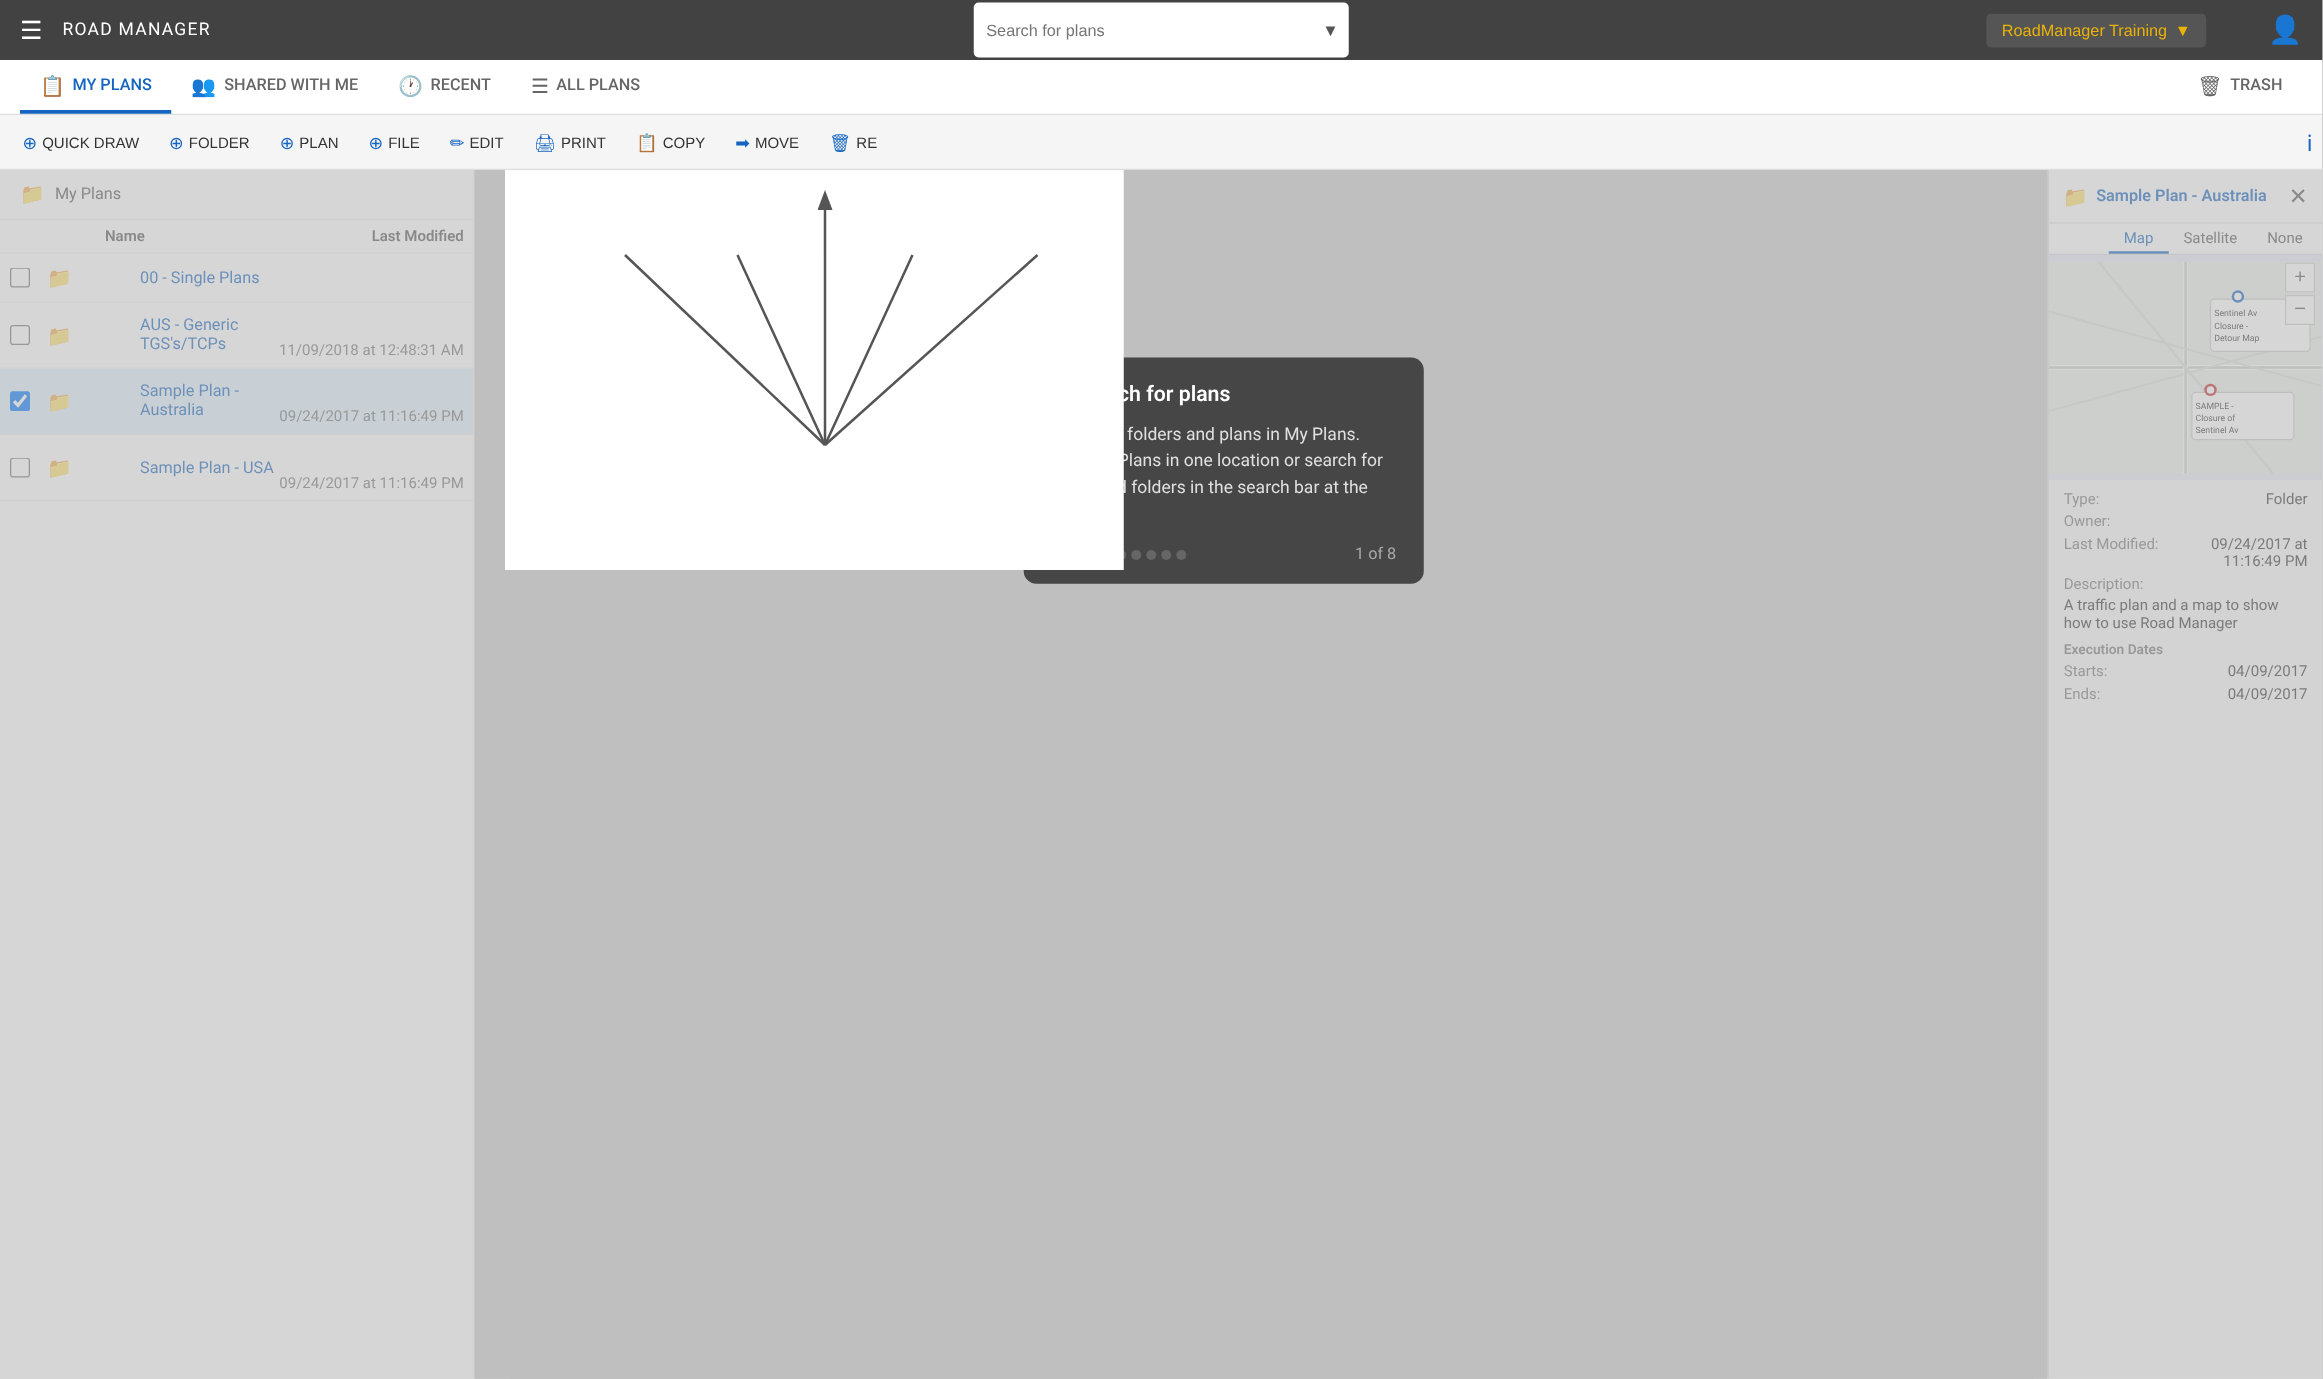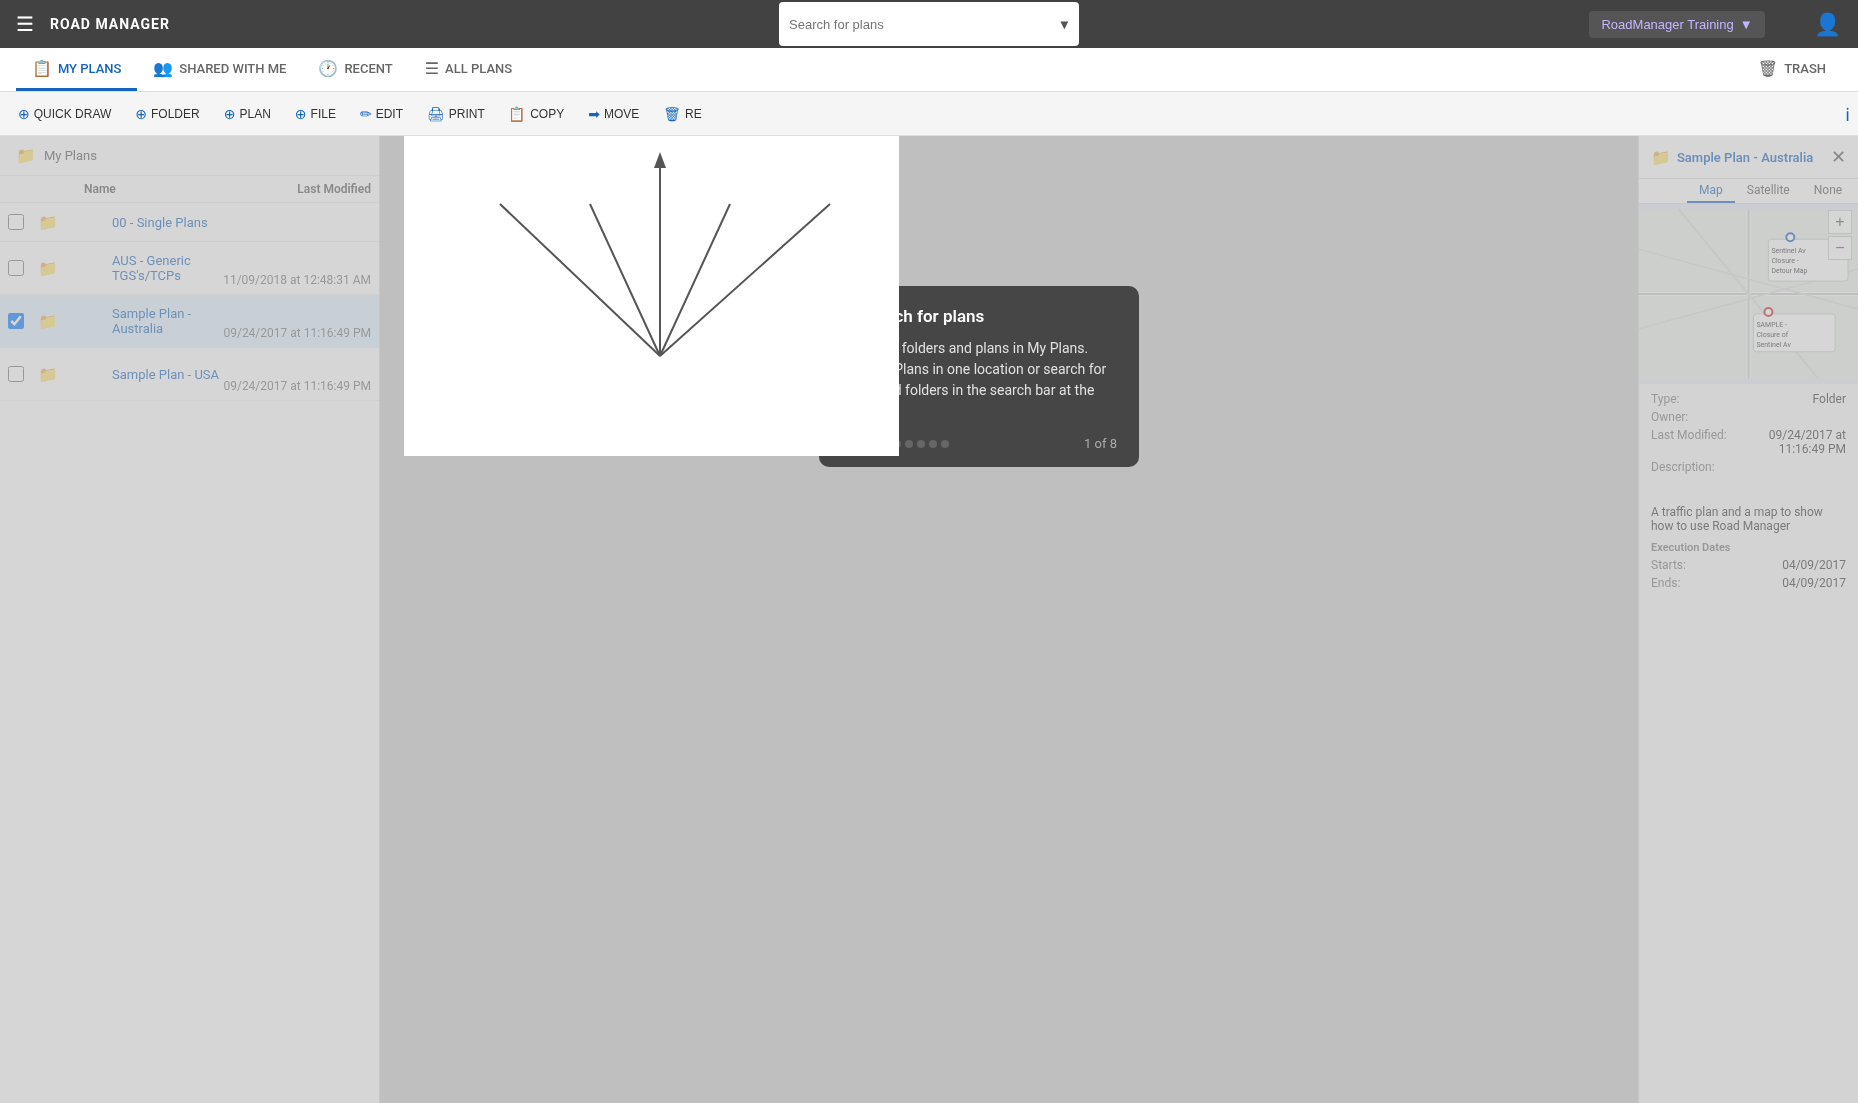--- a/index.html
+++ b/index.html
@@ -4,41 +4,41 @@
   <style>
     * { box-sizing: border-box; margin: 0; padding: 0; }
     body { font-family: 'Roboto', Arial, sans-serif; background: #c8c8c8; width: 1858px; height: 1103px; overflow: hidden; position: relative; }
 
     
     .app-bar {
       display: flex; align-items: center; background: #424242; height: 48px;
       padding: 0 16px; position: relative; z-index: 10;
     }
     .app-bar .menu-icon { color: #fff; font-size: 20px; cursor: pointer; margin-right: 16px; }
-    .app-bar .app-title { color: #fff; font-size: 14px; font-weight: 700; letter-spacing: 1px; flex: 1; }
+    .app-bar .app-title { color: #fff; font-size: 14px; font-weight: 400; letter-spacing: 1px; flex: 1; }
     .app-bar .account-icon { color: #fff; font-size: 22px; cursor: pointer; margin-left: auto; }
 
     
     .search-container {
       position: absolute; left: 50%; transform: translateX(-50%);
       display: flex; align-items: center; background: #fff; border-radius: 4px;
       height: 44px; width: 300px;
     }
     .search-container input {
       border: none; outline: none; flex: 1; padding: 0 10px;
       font-size: 13px; color: #555; background: transparent;
     }
     .search-dropdown-btn {
       background: none; border: none; cursor: pointer; padding: 0 8px; color: #555;
     }
 
     
     .workspace-btn {
       position: absolute; right: 60px;
-      background: #555; color: #c4b5fd; border: none; border-radius: 4px;
+      background: #555; color: #eab308; border: none; border-radius: 4px;
       padding: 6px 12px; font-size: 13px; cursor: pointer; display: flex; align-items: center; gap: 6px;
     }
 
     
     .nav-tabs {
       display: flex; align-items: center; background: #fff;
       border-bottom: 1px solid #ddd; height: 44px; padding: 0 16px;
       position: relative; z-index: 9;
     }
     .nav-tab {
@@ -126,21 +126,21 @@
       cursor: pointer; font-size: 16px; color: #555; z-index: 2;
     }
     .map-zoom-in { top: 6px; }
     .map-zoom-out { top: 32px; }
 
     
     .map-bg { width: 100%; height: 100%; }
 
     
     .detail-info { padding: 8px 12px; }
-    .detail-row { display: flex; justify-content: space-between; margin-bottom: 4px; align-items: flex-start; gap: 28px; }
+    .detail-row { display: flex; justify-content: space-between; margin-bottom: 4px; align-items: flex-start; }
     .detail-label { color: #777; min-width: 80px; }
     .detail-value { color: #333; text-align: right; flex: 1; }
     .detail-section-title { color: #777; font-size: 11px; margin: 8px 0 4px; font-weight: 600; }
 
     
     .overlay {
       position: absolute; inset: 0; background: rgba(180,180,180,0.55);
       display: flex; align-items: flex-start; justify-content: center;
       z-index: 100; padding-top: 20px;
     }

